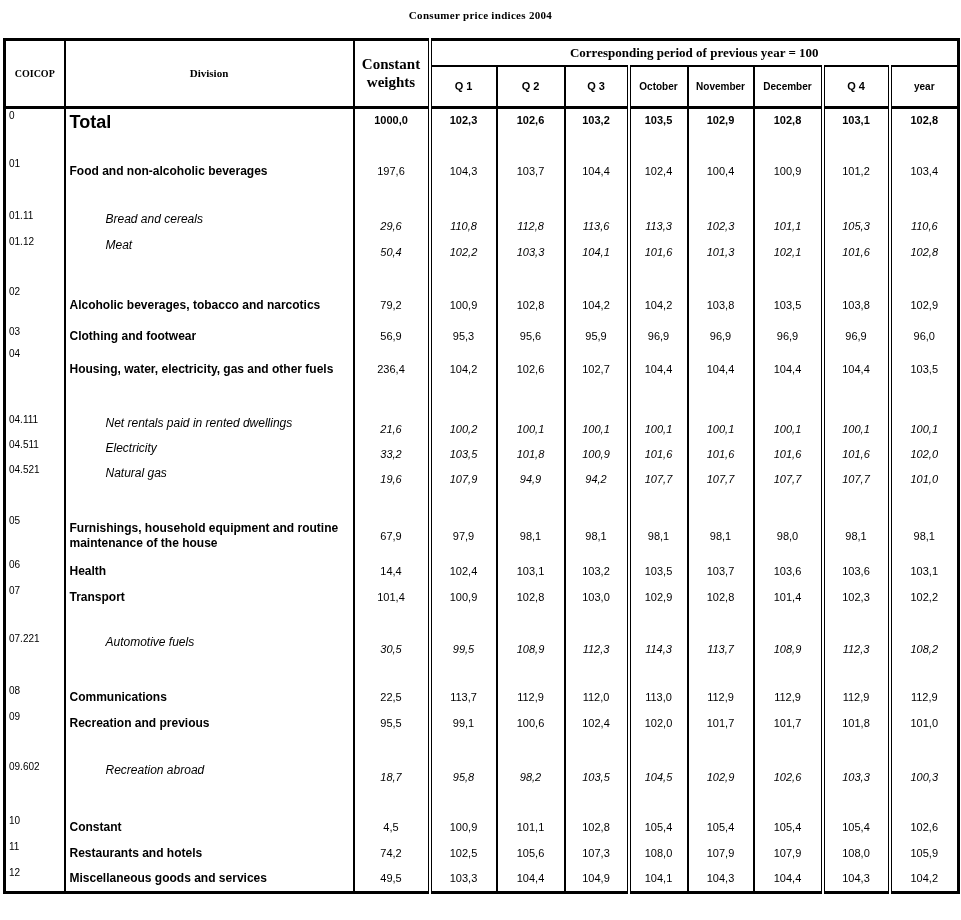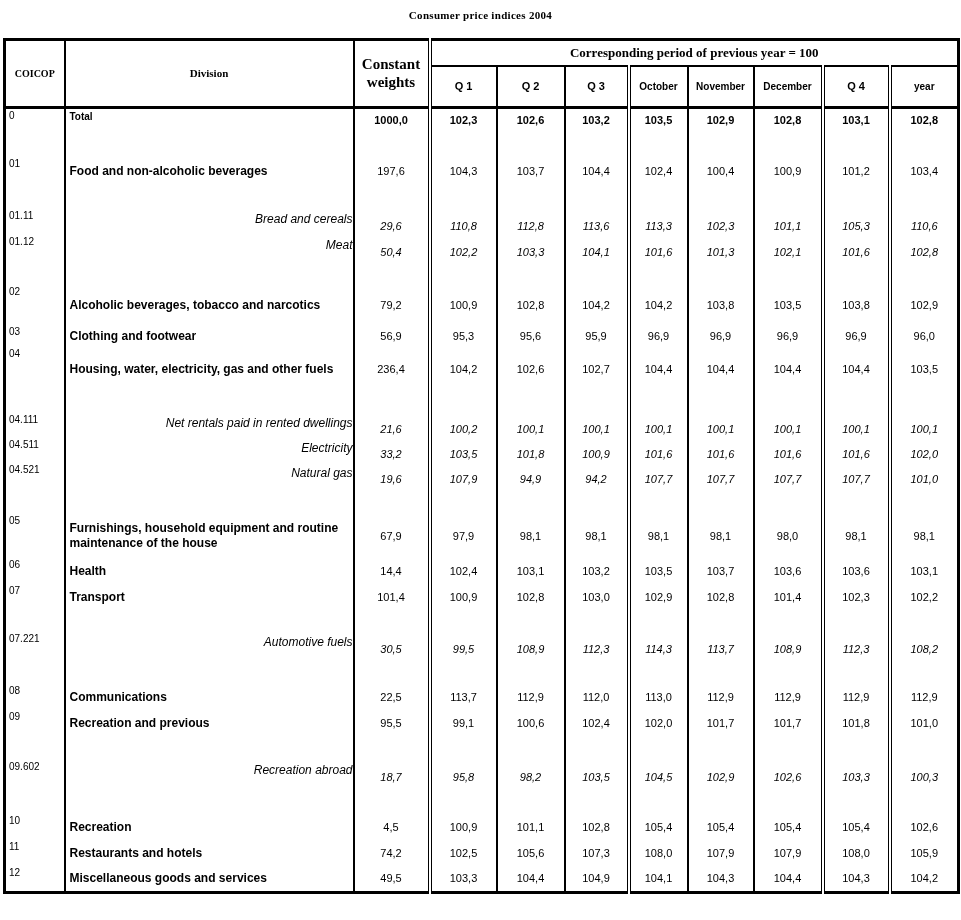--- a/index.html
+++ b/index.html
@@ -44,27 +44,27 @@
   tbody td{font-size:11px;}
   td.c-code{
     font-size:10px;text-align:left;vertical-align:top;
     padding:1px 0 0 3px;font-style:normal;font-weight:normal;
   }
   td.c-div{
     text-align:left;padding-left:4px;font-weight:bold;font-size:12px;
     vertical-align:middle;line-height:1.25;
   }
   td.val{text-align:center;vertical-align:middle;}
-  tr.r-total td.c-div{font-size:10px;vertical-align:top;padding-top:2px;}
+  tr.r-total td.c-div{font-size:18px;vertical-align:top;padding-top:2px;}
   tr.r-total td.val{font-weight:bold;vertical-align:top;padding-top:5px;}
   tr.va-top td.c-div{vertical-align:top;padding-top:7px;}
   tr.va-top td.val{vertical-align:top;padding-top:8px;text-align:center;}
   tr.r-sub td.c-div{
-    font-weight:normal;font-style:italic;padding-left:24px;
-    vertical-align:top;padding-top:3px;text-align:right;
+    font-weight:normal;font-style:italic;padding-left:40px;
+    vertical-align:top;padding-top:3px;
   }
   tr.r-sub td.val{font-style:italic;vertical-align:bottom;padding-bottom:3px;}
 </style>
 </head>
 <body>
 
 <div class="page-title">Consumer price indices 2004</div>
 
 <table class="cpi">
   <colgroup>
@@ -406,21 +406,21 @@
         <td class="val bl"></td>
         <td class="val bl"></td>
         <td class="val dbl"></td>
         <td class="val bl"></td>
         <td class="val bl"></td>
         <td class="val dbl"></td>
         <td class="val dbl"></td>
       </tr>
       <tr class="r-division" style="height: 26px;">
         <td class="c-code">10</td>
-        <td class="c-div bl">Recreation</td>
+        <td class="c-div bl">Constant</td>
         <td class="val bl">4,5</td>
         <td class="val dbl">100,9</td>
         <td class="val bl">101,1</td>
         <td class="val bl">102,8</td>
         <td class="val dbl">105,4</td>
         <td class="val bl">105,4</td>
         <td class="val bl">105,4</td>
         <td class="val dbl">105,4</td>
         <td class="val dbl">102,6</td>
       </tr>

